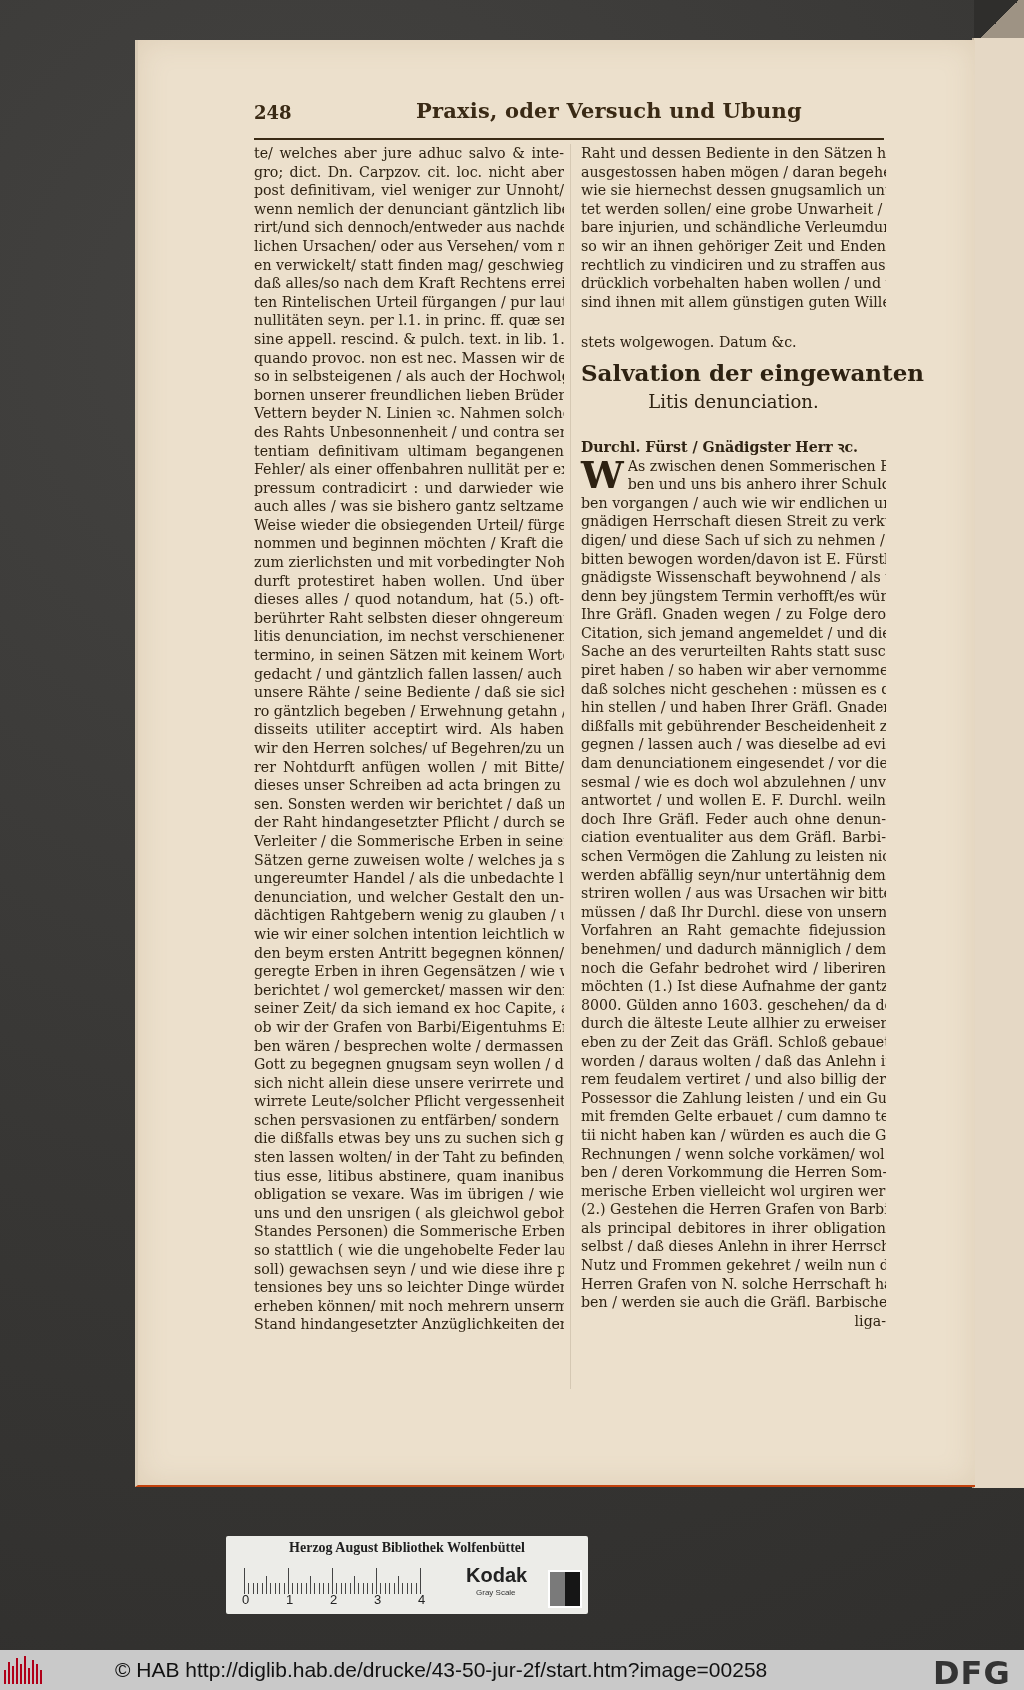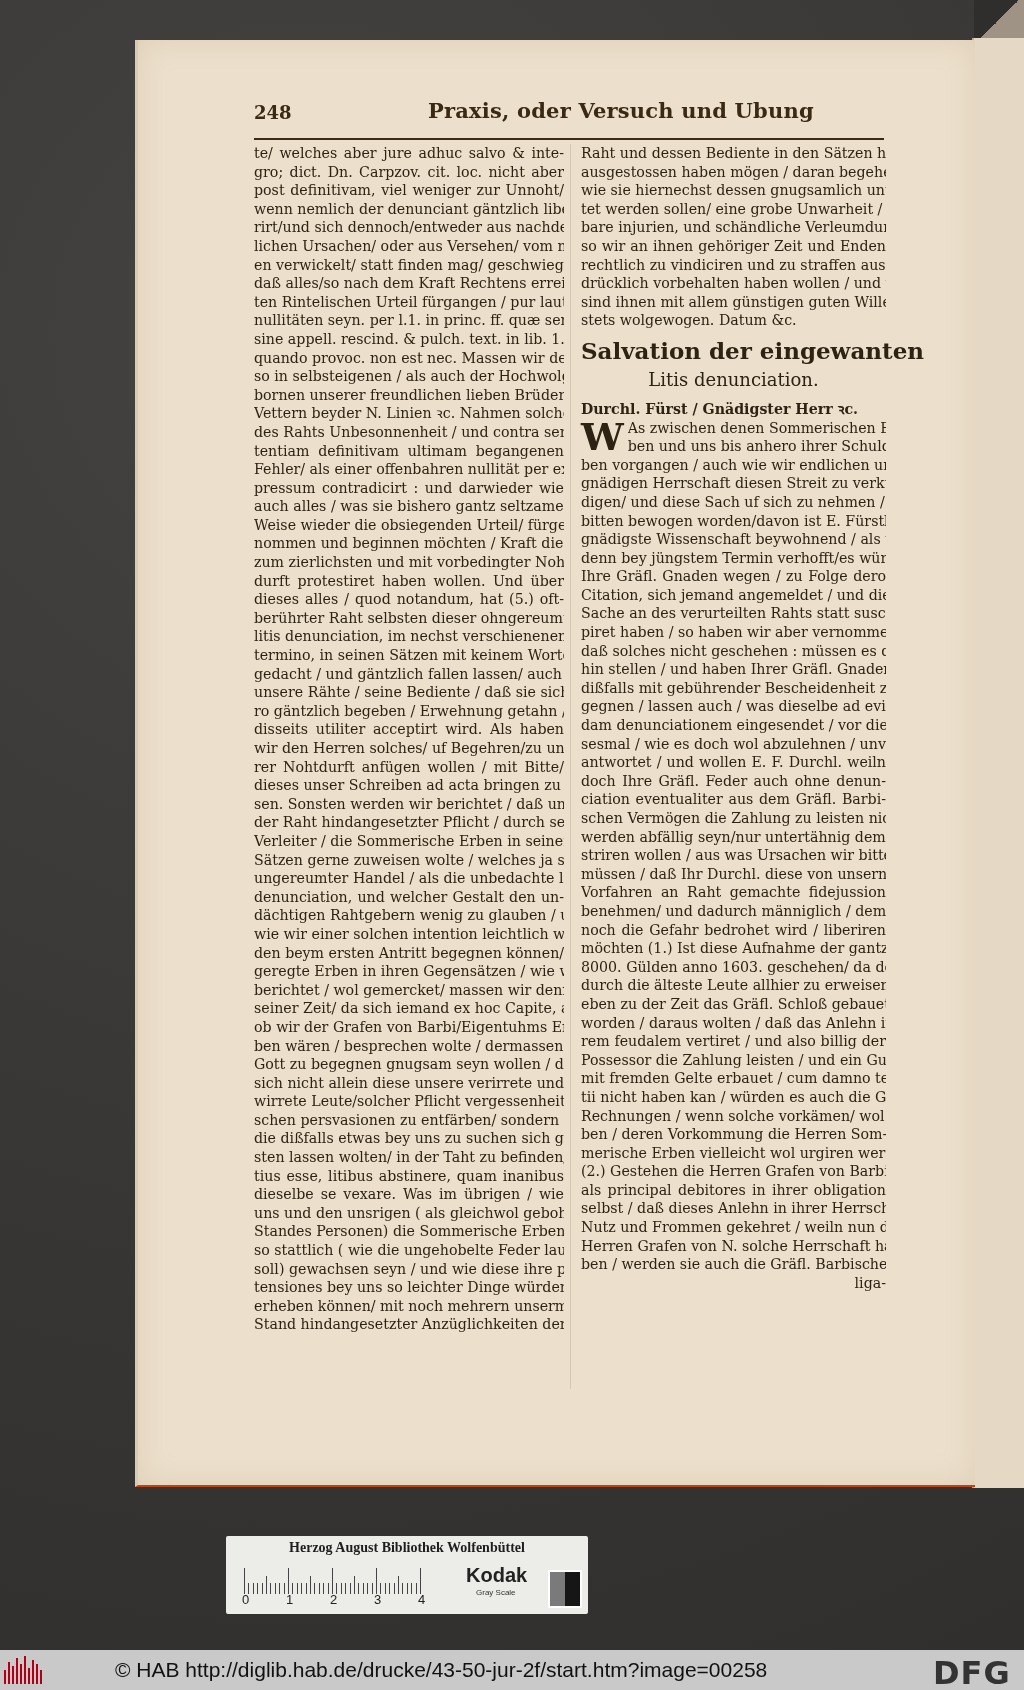--- a/index.html
+++ b/index.html
@@ -27,21 +27,21 @@
     background:#ece0cc;
     box-shadow: inset 0 0 30px rgba(160,130,90,0.18);
     border-left:3px solid #d8cbb6;
     border-bottom:2px solid #c2410c;
   }
   .page-number {
     position:absolute; left:116px; top:62px;
     font-size:18px; font-weight:bold; color:#3a2a15;
   }
   .running-head {
-    position:absolute; left:290px; top:58px;
+    position:absolute; left:278px; top:58px;
     font-size:21px; font-weight:bold; color:#3a2a15; letter-spacing:0.2px;
     font-family:"DejaVu Serif", serif;
     text-align:center;
   }
   .head-rule {
     position:absolute; left:116px; top:98px; width:630px; height:2px;
     background:#3a2a15;
   }
   .col {
     position:absolute; top:104px;
@@ -51,21 +51,21 @@
   .col-left { left:116px; width:310px; }
   .col-right { left:443px; width:305px; }
   .col-divider {
     position:absolute; left:432px; top:104px; width:1px; height:1245px;
     background:rgba(90,70,40,0.15);
   }
   .line {
     white-space:nowrap; overflow:hidden; text-align:justify;
     text-align-last:justify; height:18.6px;
   }
-  .line.last { text-align-last:left; }
+  .line.last { text-align-last:left;margin-top:22px; }
   .line.right { text-align:right; text-align-last:right; }
   .salvation {
     font-size:23px; line-height:30px; height:32px; margin-top:6px;
     text-align:center; text-align-last:center; white-space:nowrap; font-weight:bold;
   }
   .subtitle {
     font-size:18px; line-height:24px; height:26px; text-align:center; text-align-last:center;
   }
   .signoff {
     font-size:18px; font-weight:bold; text-align:right; text-align-last:right;
@@ -187,21 +187,21 @@
       <div class="line">seiner Zeit/ da sich iemand ex hoc Capite, als</div>
       <div class="line">ob wir der Grafen von Barbi/Eigentuhms Er-</div>
       <div class="line">ben wären / besprechen wolte / dermassen mit</div>
       <div class="line">Gott zu begegnen gnugsam seyn wollen / daß</div>
       <div class="line">sich nicht allein diese unsere verirrete und ver-</div>
       <div class="line">wirrete Leute/solcher Pflicht vergessenheit uñ fal-</div>
       <div class="line">schen persvasionen zu entfärben/ sondern auch</div>
       <div class="line">die dißfalls etwas bey uns zu suchen sich gelü-</div>
       <div class="line">sten lassen wolten/ in der Taht zu befinden/ fa-</div>
       <div class="line">tius esse, litibus abstinere, quam inanibus</div>
-      <div class="line">dieselbe se vexare. Was im übrigen / wie</div>
+      <div class="line">obligation se vexare. Was im übrigen / wie</div>
       <div class="line">uns und den unsrigen ( als gleichwol gebohrnen</div>
       <div class="line">Standes Personen) die Sommerische Erben</div>
       <div class="line">so stattlich ( wie die ungehobelte Feder lauten</div>
       <div class="line">soll) gewachsen seyn / und wie diese ihre præ-</div>
       <div class="line">tensiones bey uns so leichter Dinge würden</div>
       <div class="line">erheben können/ mit noch mehrern unserm</div>
       <div class="line">Stand hindangesetzter Anzüglichkeiten der</div>
     </div>
   <div class="col-divider"></div>
 

